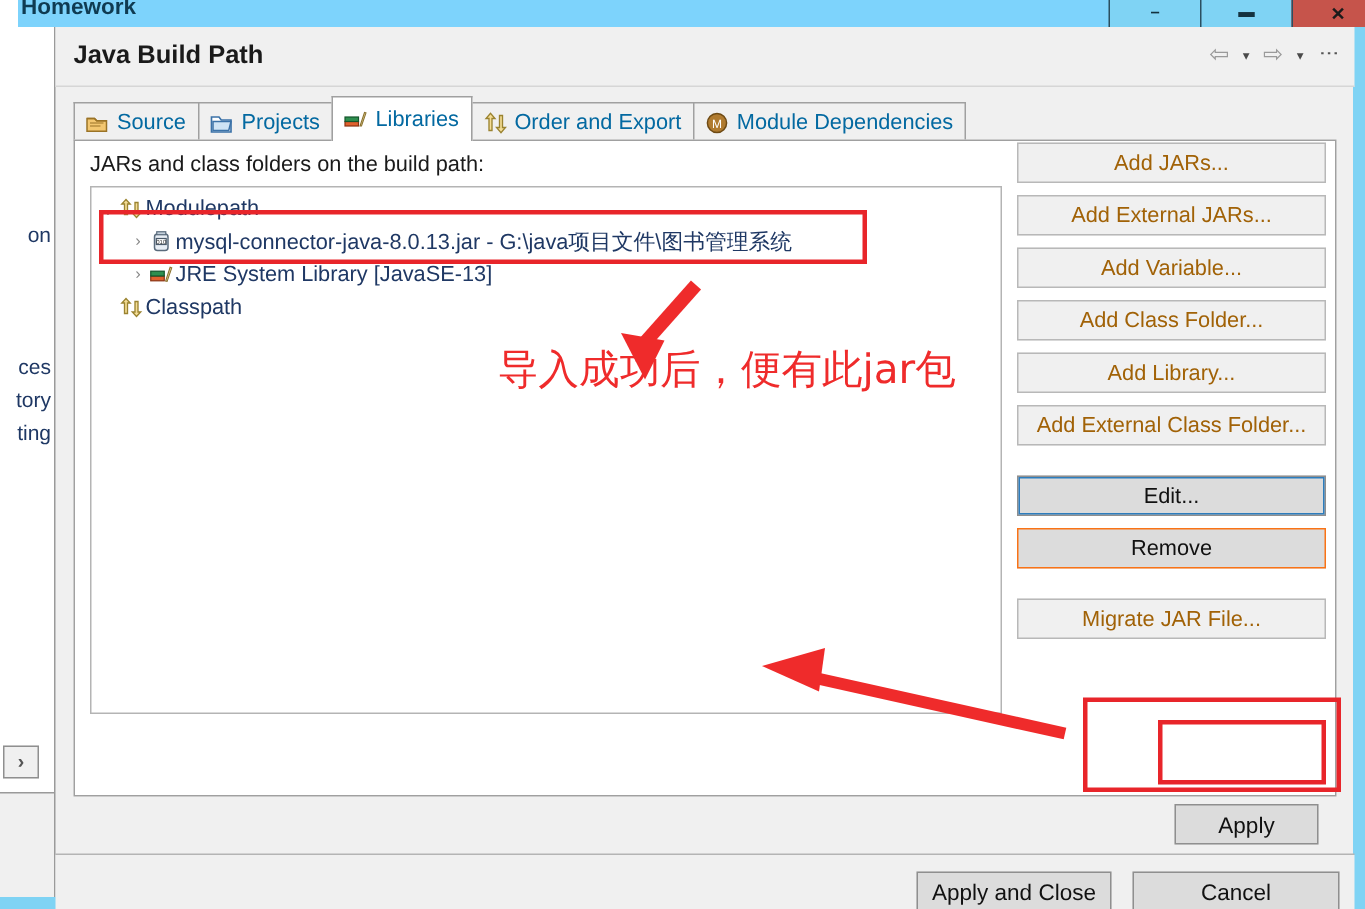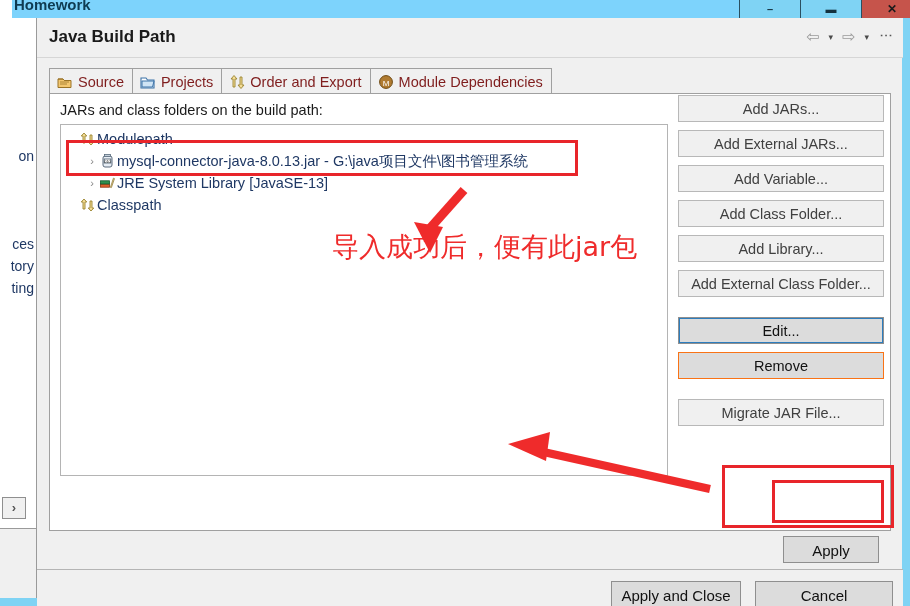--- a/index.html
+++ b/index.html
@@ -139,21 +139,21 @@
     height: 26px;
     background: #f0f0f0;
     border: 1px solid #a0a0a0;
     border-bottom: none;
     box-sizing: border-box;
     display: flex; align-items: center;
     padding: 0 8px 0 7px;
     gap: 5px;
     margin-right: -1px;
     font-size: 14.5px;
-    color: #7f1d1d;
+    color: #0369a1;
     white-space: nowrap;
   }
   .tab.active {
     background: #ffffff;
     height: 30px;
     z-index: 3;
     position: relative;
   }
   .tab .ticon { width: 16px; height: 16px; flex: 0 0 16px; position: relative; }
 
@@ -197,21 +197,21 @@
   }
   .btn {
     display: block;
     width: 206px; height: 27px;
     margin: 0 0 8px 0;
     background: #f0f0f0;
     border: 1px solid #b8b8b8;
     box-sizing: border-box;
     font-family: "Liberation Sans", sans-serif;
     font-size: 14.5px;
-    color: #404040;
+    color: #a16207;
     text-align: center;
     line-height: 25px;
   }
   .btn.enabled {
     background: #dcdcdc;
     border: 1px solid #f97316;
     color: #111;
   }
   .btn.focused {
     background: #dcdcdc;
@@ -341,20 +341,30 @@
       <div class="tab">
         <span class="ticon">
           <svg width="16" height="16" viewBox="0 0 16 16">
             <path d="M1 4 h5 l1.5 2 H14 v8 H1 Z" fill="#fff" stroke="#3b72a8" stroke-width="1.1"></path>
             <path d="M2 7 h12 l-1.5 6 H2 Z" fill="#cfe4f5" stroke="#3b72a8" stroke-width="1"></path>
           </svg>
         </span>
         <span>Projects</span>
       </div>
 
+      <div class="tab active">
+        <span class="ticon">
+          <svg width="16" height="16" viewBox="0 0 16 16">
+            <rect x="1" y="9" width="9" height="3" fill="#e0612e" stroke="#8a3312" stroke-width="0.8"></rect>
+            <rect x="1" y="6" width="9" height="3" fill="#2f8f4f" stroke="#14562c" stroke-width="0.8"></rect>
+            <path d="M11 12 L14 3 L15 3.3 L12 12 Z" fill="#e8d79a" stroke="#8a7230" stroke-width="0.7"></path>
+          </svg>
+        </span>
+        <span>Libraries</span>
+      </div>
 
       <div class="tab">
         <span class="ticon">
           <svg width="16" height="16" viewBox="0 0 16 16">
             <path d="M4 13 L4 5 L2 5 L5 1.5 L8 5 L6 5 L6 13 Z" fill="#f4dd96" stroke="#9a8330" stroke-width="0.9"></path>
             <path d="M11 3 L11 11 L9 11 L12 14.5 L15 11 L13 11 L13 3 Z" fill="#f4dd96" stroke="#9a8330" stroke-width="0.9"></path>
           </svg>
         </span>
         <span>Order and Export</span>
       </div>

